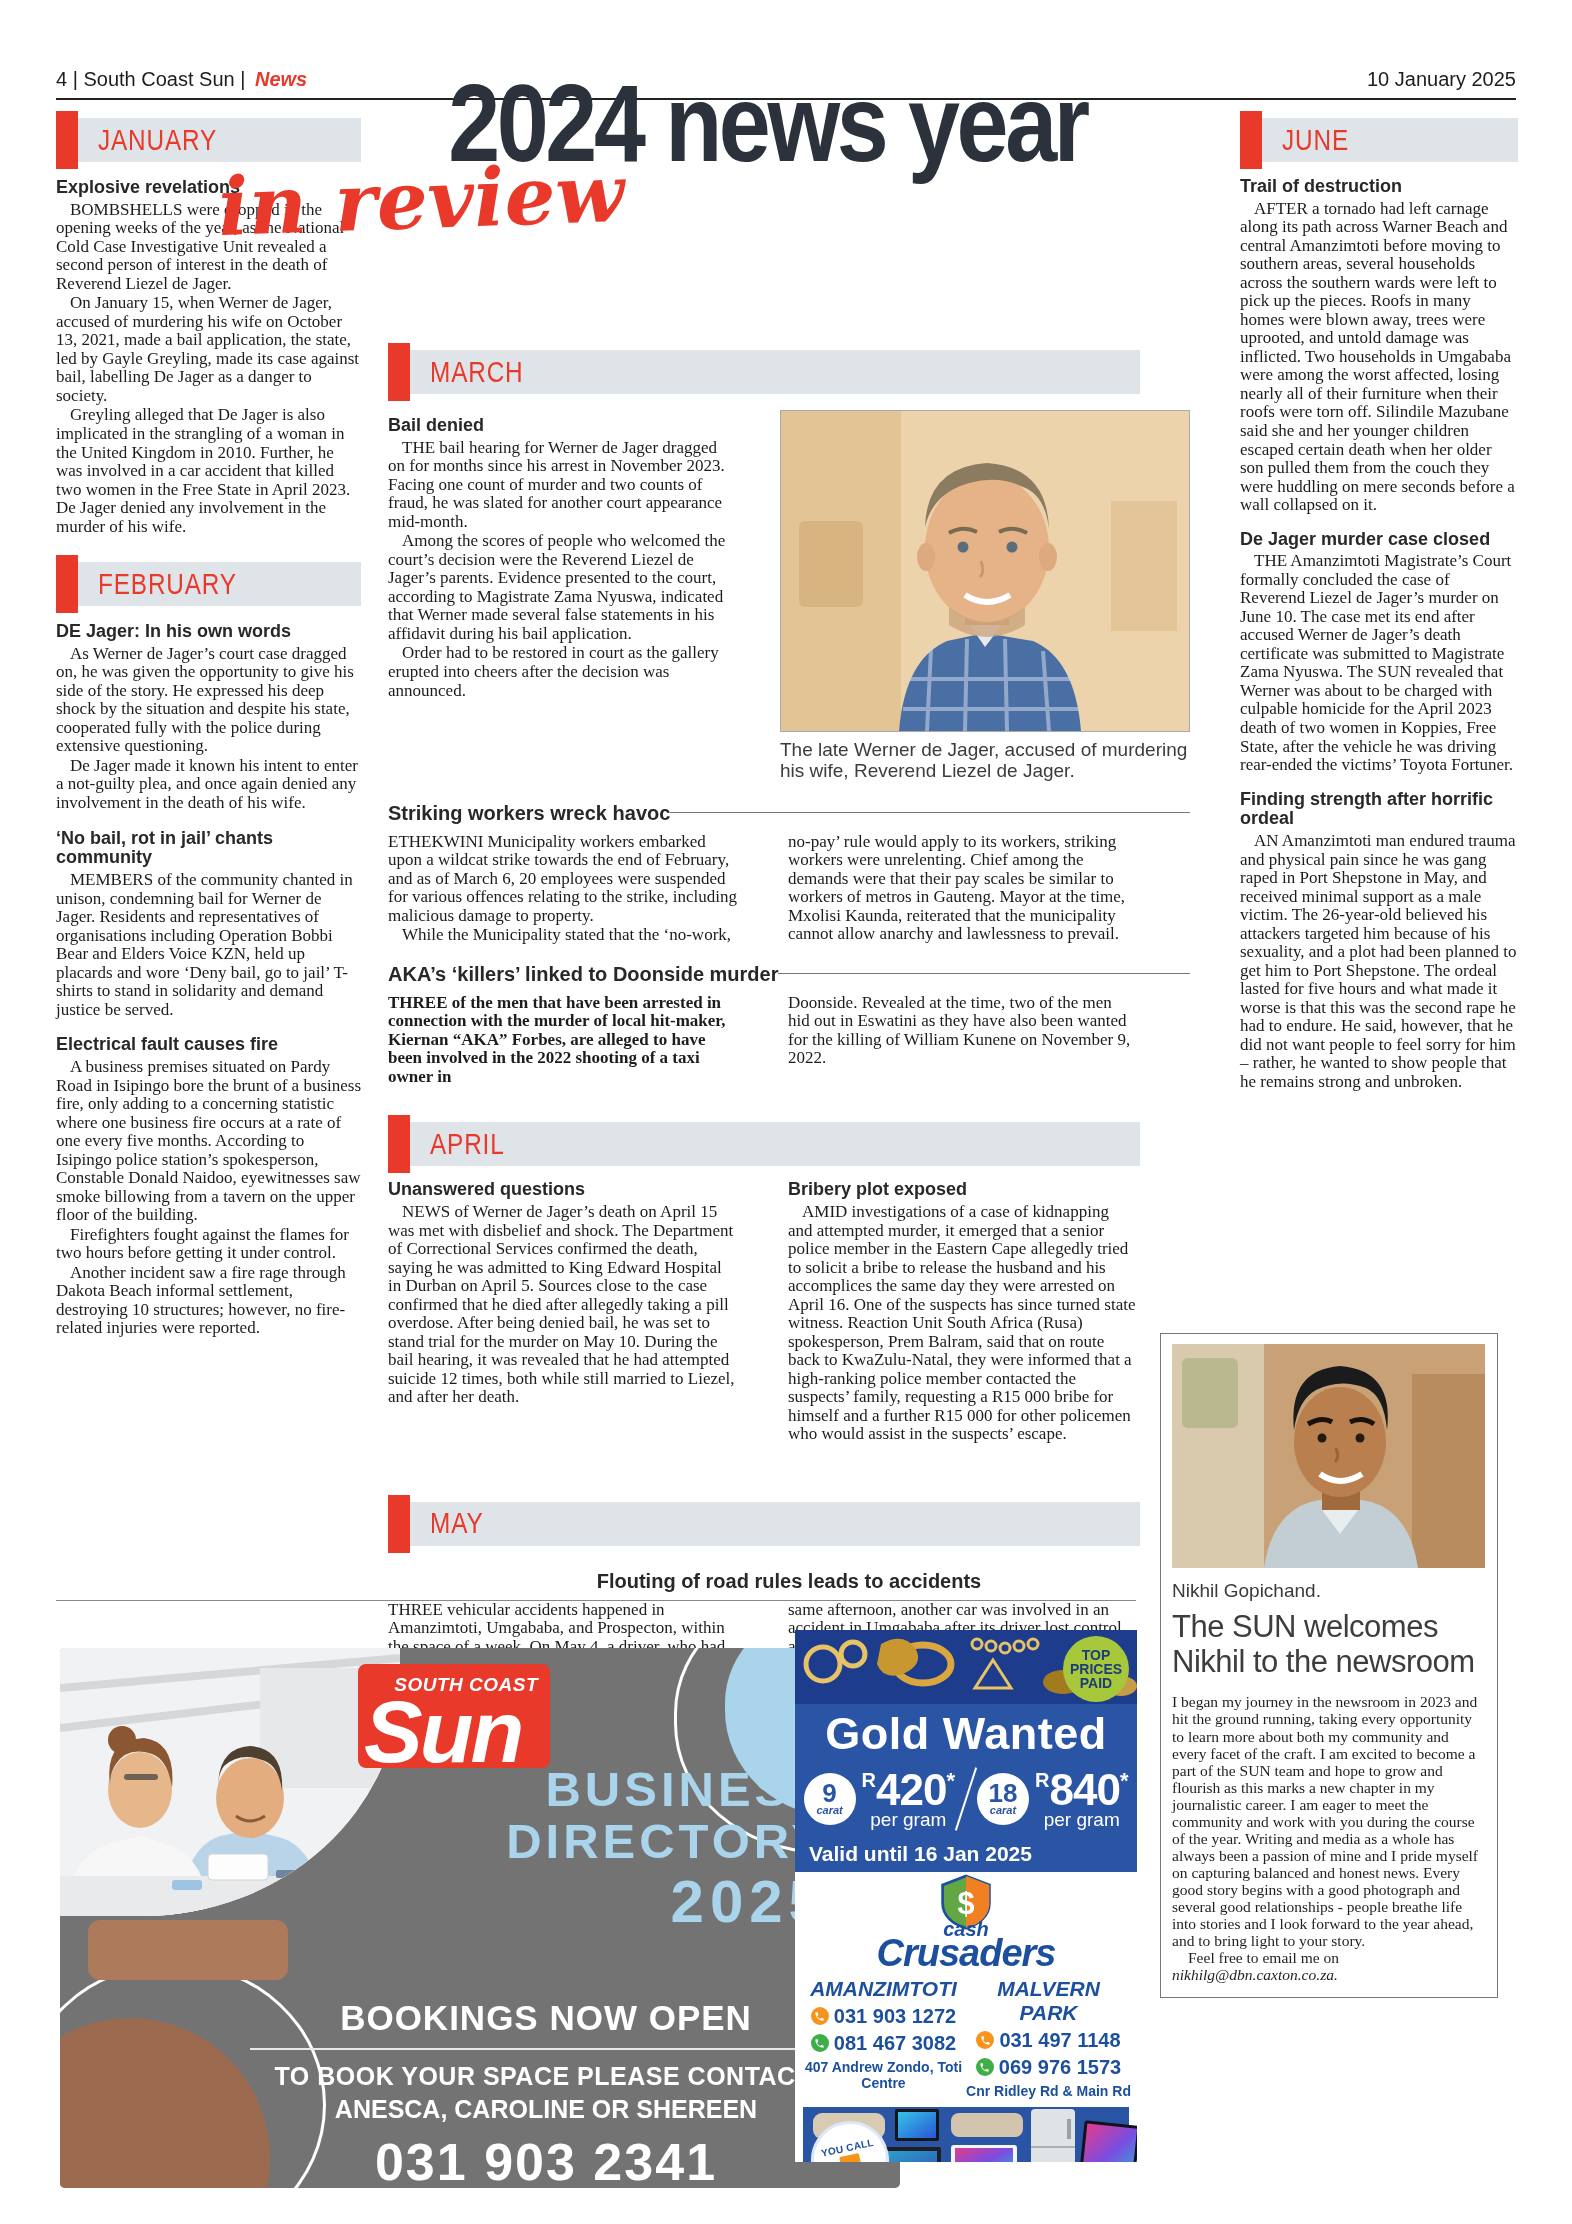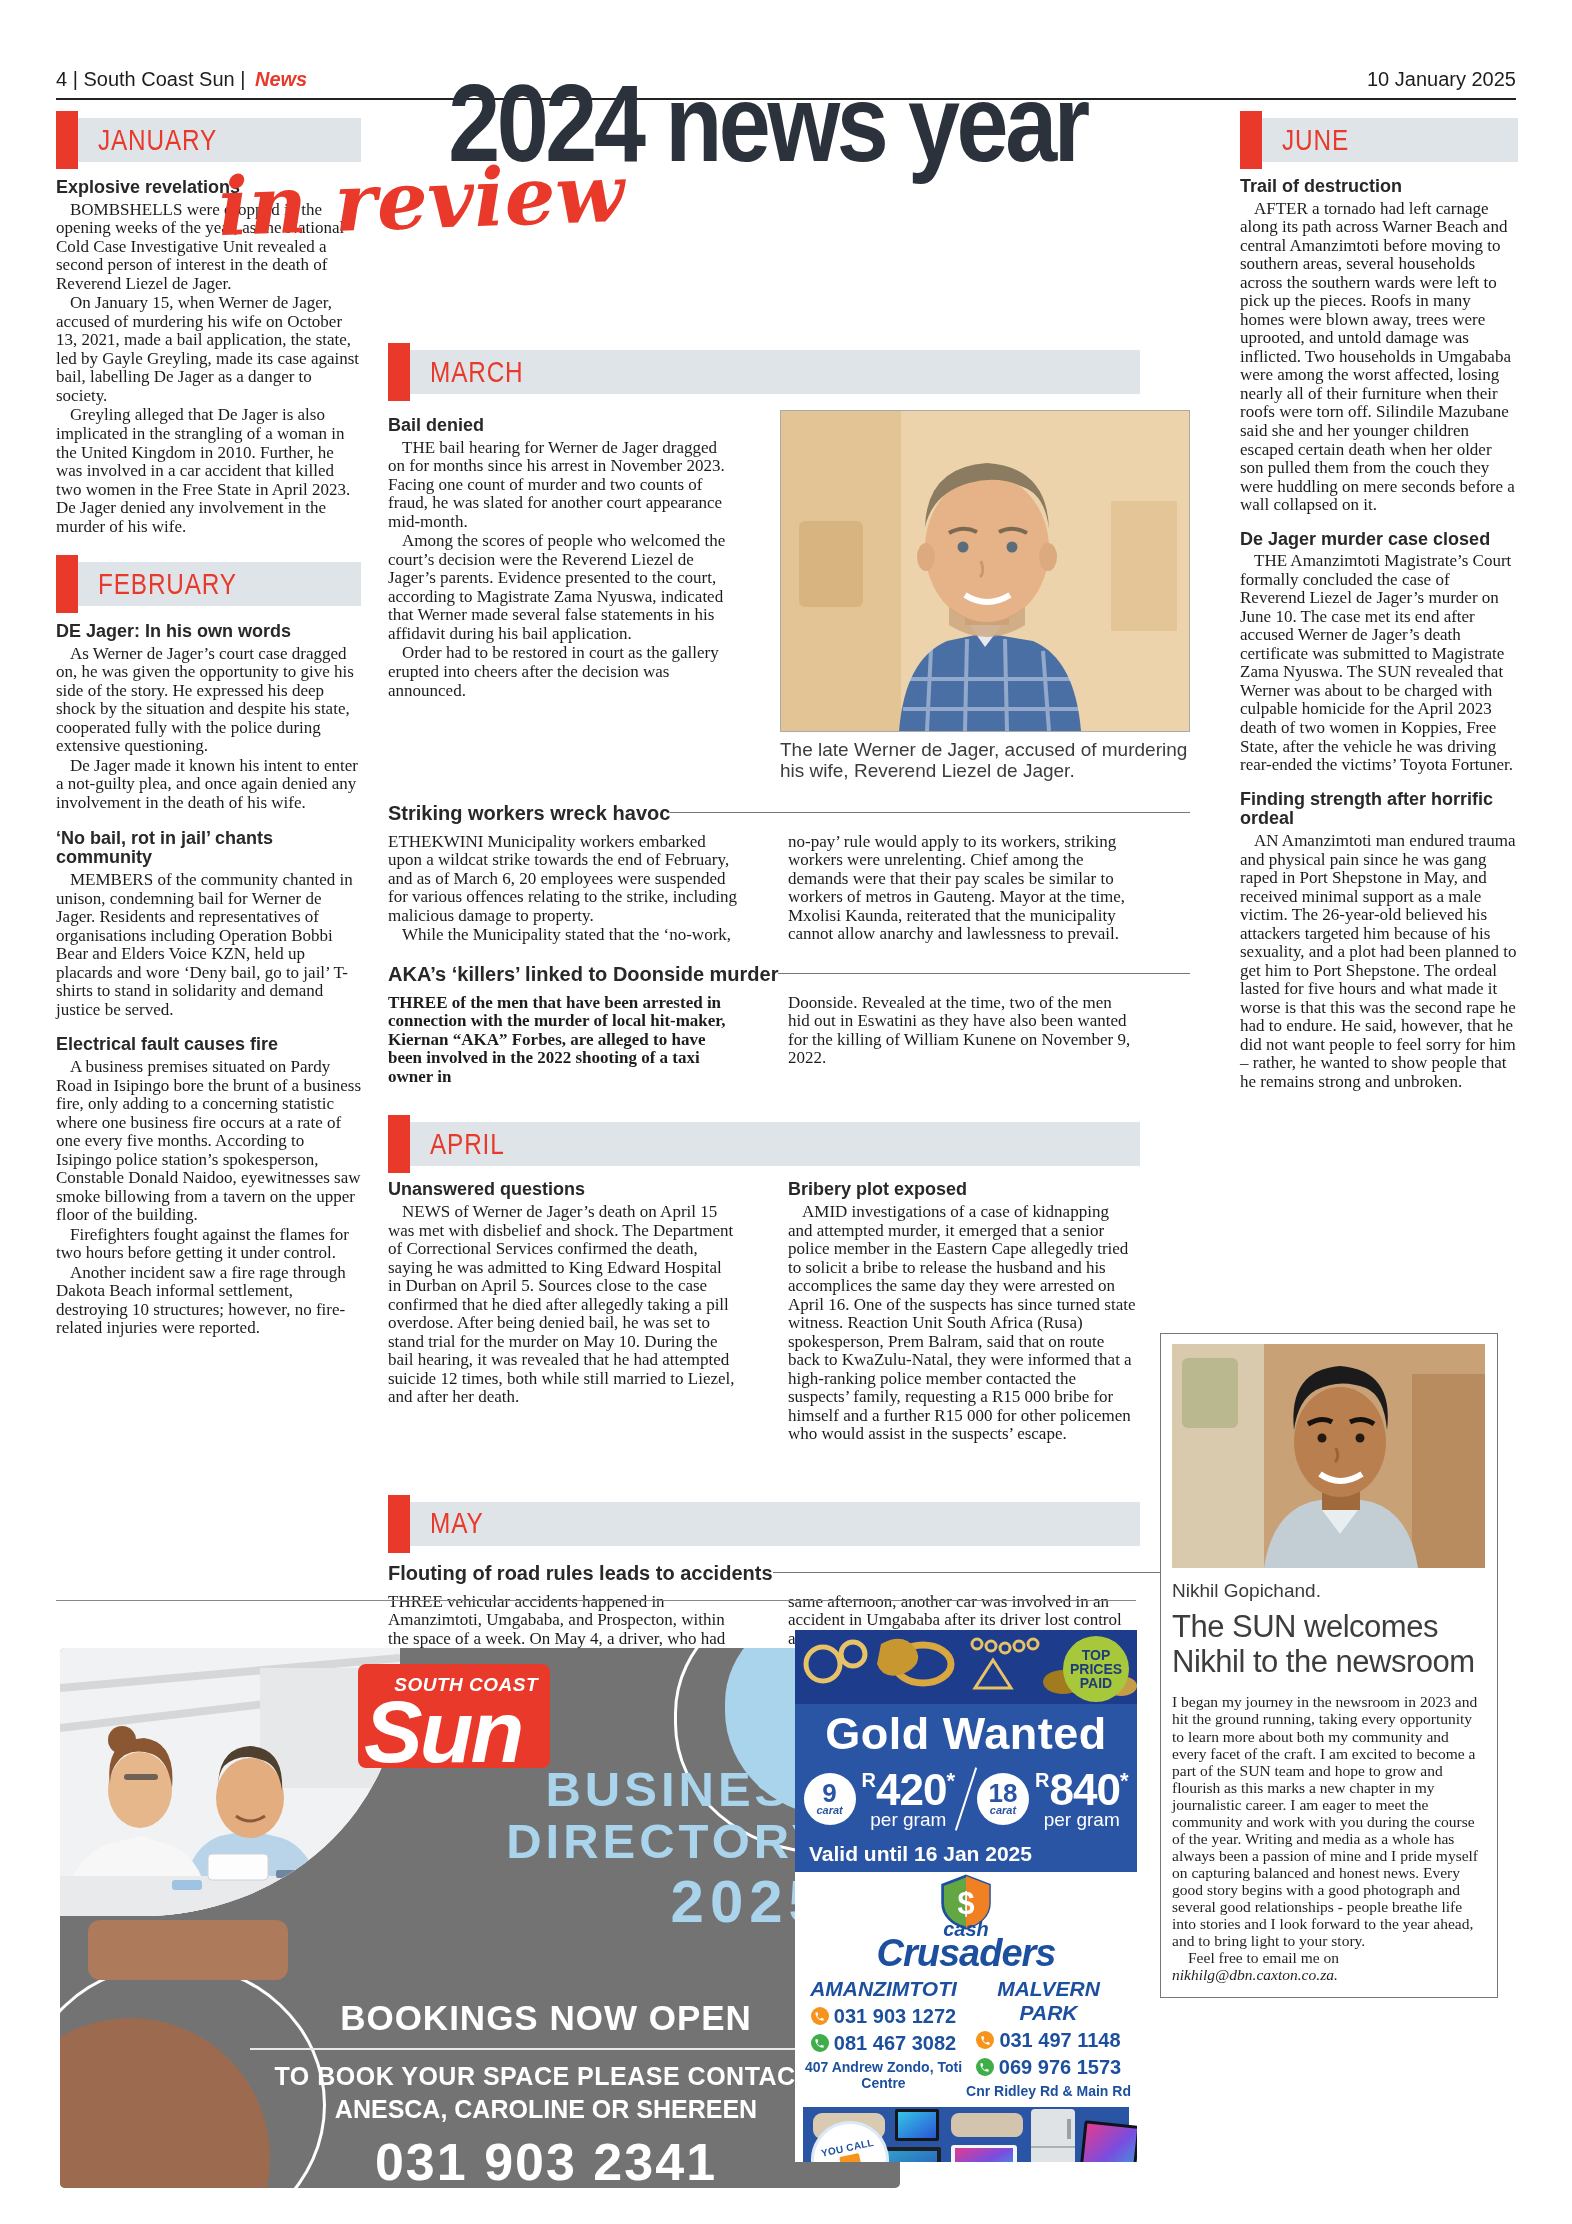--- a/index.html
+++ b/index.html
@@ -262,21 +262,21 @@
       <div class="c2">
         <h3 class="art">Bribery plot exposed</h3>
         <p class="b">AMID investigations of a case of kidnapping and attempted murder, it emerged that a senior police member in the Eastern Cape allegedly tried to solicit a bribe to release the husband and his accomplices the same day they were arrested on April 16. One of the suspects has since turned state witness. Reaction Unit South Africa (Rusa) spokesperson, Prem Balram, said that on route back to KwaZulu-Natal, they were informed that a high-ranking police member contacted the suspects’ family, requesting a R15 000 bribe for himself and a further R15 000 for other policemen who would assist in the suspects’ escape.</p>
       </div>
     </div>
 
     <div class="section-bar w752 bar-may">
       <span class="block"></span>
       <span class="lbl">MAY</span>
     </div>
-    <div class="headline-rule" style="margin-top:16px;">
+    <div class="headline-rule" style="margin-top:24px;flex-direction:column;">
       <h3 class="art">Flouting of road rules leads to accidents</h3>
       <div class="rule"></div>
     </div>
     <div class="two-col">
       <div class="c1">
         <p class="b" style="text-indent:0;">THREE vehicular accidents happened in Amanzimtoti, Umgababa, and Prospecton, within the space of a week. On May 4, a driver, who had arrived at a Seadoone Road residence in Amanzimtoti for a tea party, lost control of her car and ended up in the swimming pool. On the</p>
       </div>
       <div class="c2">
         <p class="b" style="text-indent:0;">same afternoon, another car was involved in an accident in Umgababa after its driver lost control and slammed into the Ngane River bridge. An eyewitness said the car involved in the accident tried to overtake another car when it lost control and collided with the bridge’s concrete barrier.</p>
       </div>

